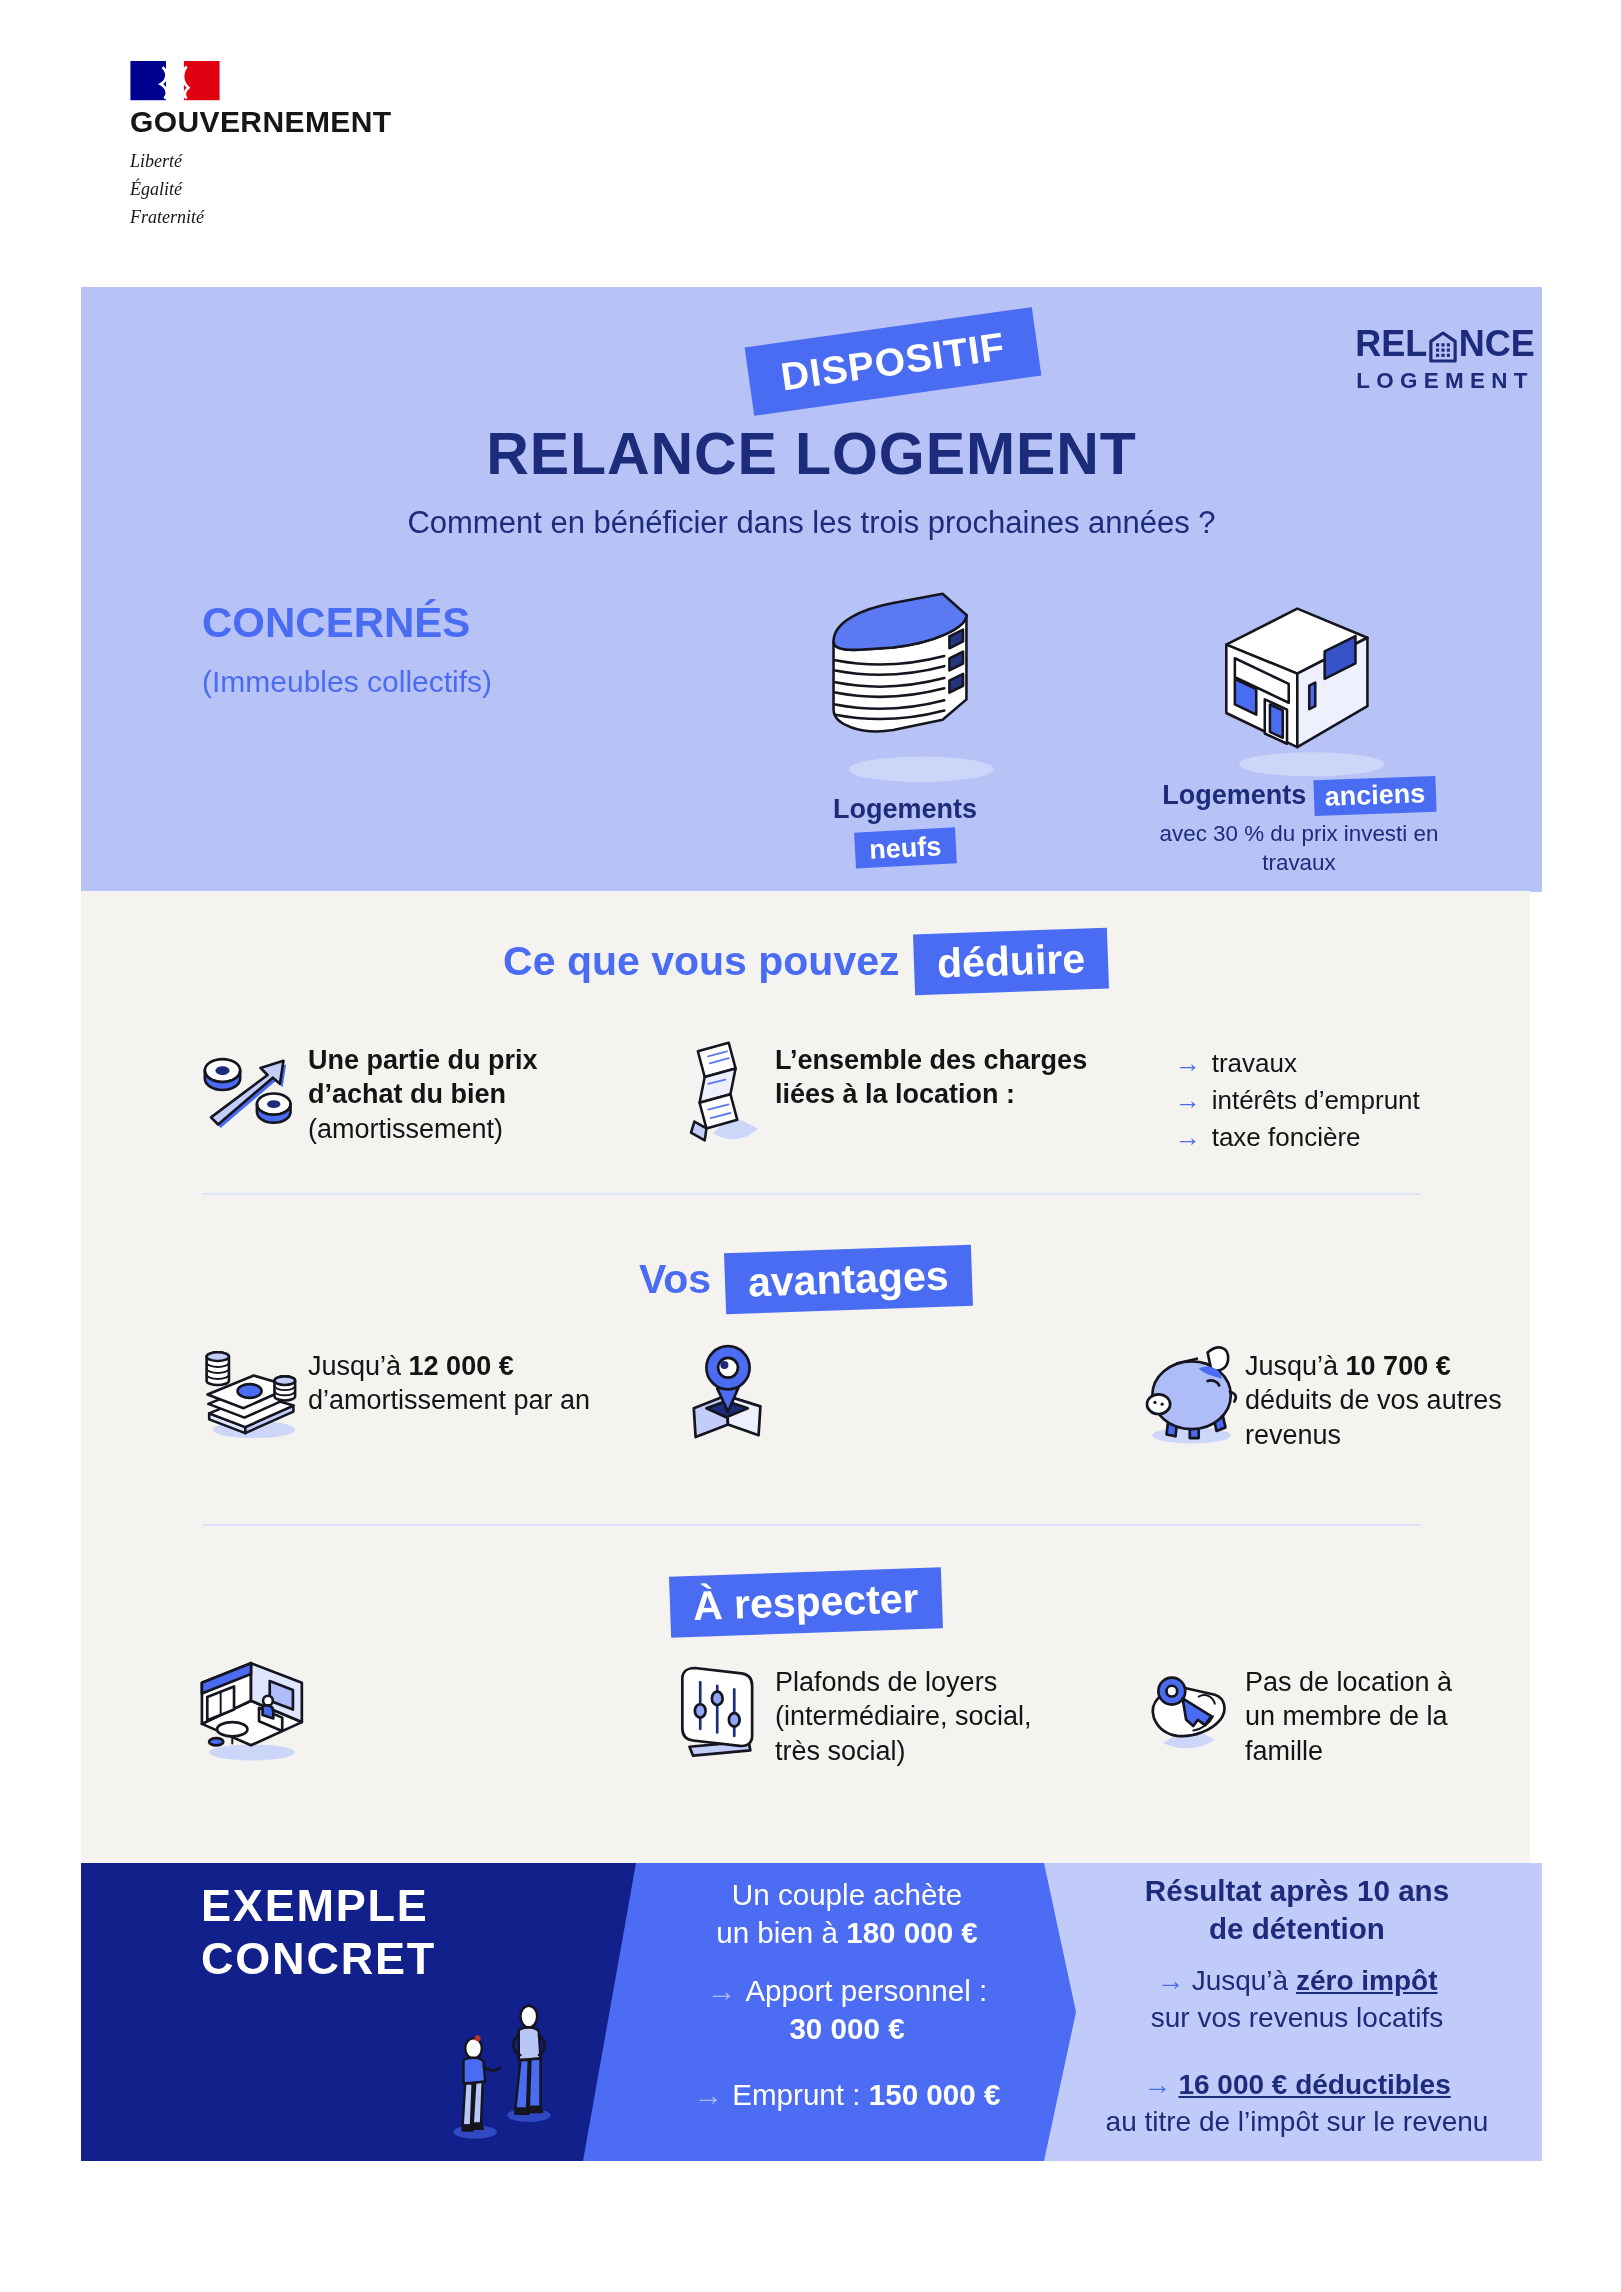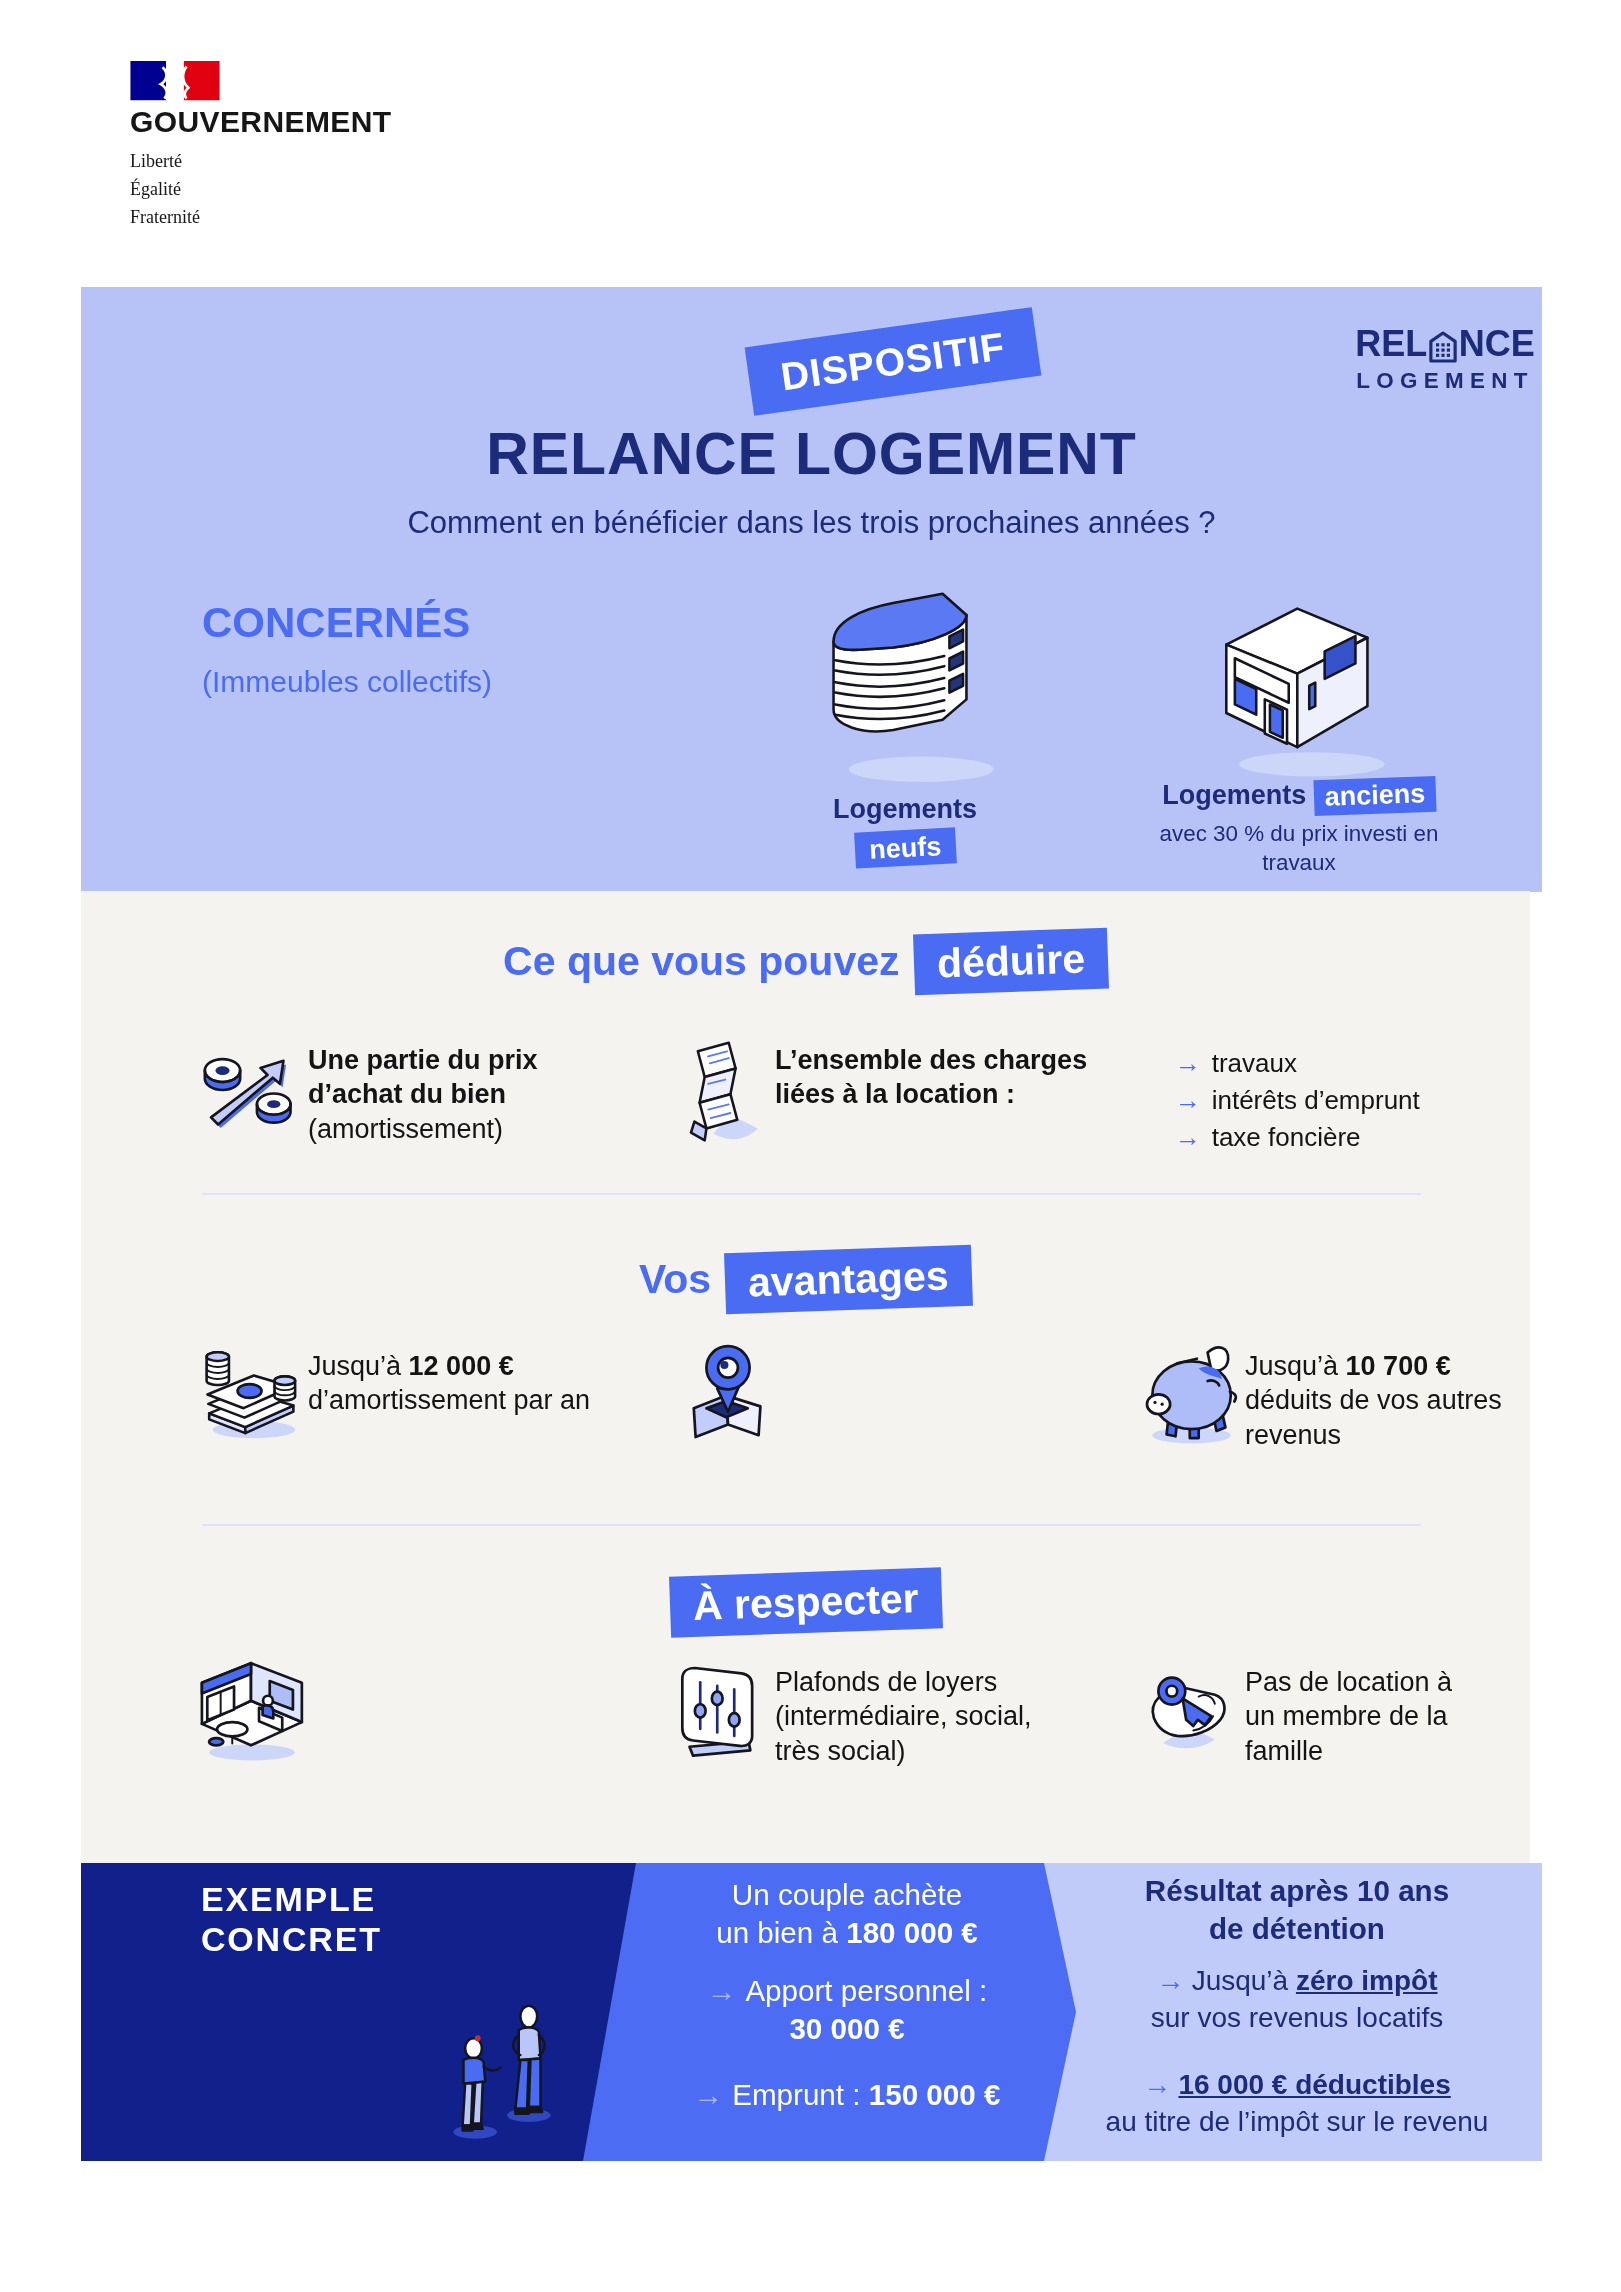--- a/index.html
+++ b/index.html
@@ -2,21 +2,21 @@
 <html style="font-size:14.3px"><head>
 <meta charset="utf-8">
 <style>
   html,body{margin:0;padding:0;background:#fff;}
   .page{position:relative;width:1622px;height:2293px;background:#ffffff;
         font-family:"Liberation Sans",sans-serif;color:#141414;overflow:hidden;}
   .abs{position:absolute;}
 
   
   .gov-name{font-size:30px;font-weight:800;color:#161616;letter-spacing:0.4px;}
-  .gov-motto{font-family:"Liberation Serif",serif;font-size:18px;
+  .gov-motto{font-family:"Liberation Serif",serif;font-style:italic;font-size:18px;
              line-height:1.55;color:#161616;}
 
   
   .band-header{left:81px;top:287px;width:1461px;height:605px;background:#b7c3f6;}
   .band-mid{left:81px;top:891px;width:1449px;height:972px;background:#f5f3f0;}
   .band-bottom{left:81px;top:1863px;width:1461px;height:298px;}
 
   .hl{display:inline-block;background:#4a6cf2;color:#fff;}
   .dispo{font-size:39px;font-weight:800;padding:12.5px 32px;transform:rotate(-8deg);letter-spacing:0.9px;}
   .main-title{width:100%;font-size:59px;font-weight:800;color:#1c2b7a;letter-spacing:0.9px;text-align:center;}
@@ -43,21 +43,21 @@
   .arrow-list{font-size:26px;line-height:1.42;color:#141414;}
   .arrow{color:#4a6cf2;font-weight:600;margin-right:10.7px;}
   .divider{height:1.8px;background:#dde3f8;}
 
   
   .panel-light{left:887px;right:0;top:0;height:100%;background:#c0cbfa;z-index:1;}
   .panel-blue{left:502px;width:519px;top:0;height:100%;background:#4c6cf4;z-index:2;
               clip-path:polygon(0 0,461px 0,493px 50%,461px 100%,0 100%);}
   .panel-navy{left:0;width:645px;top:0;height:100%;background:#11208a;z-index:3;
               clip-path:polygon(0 0,555px 0,502px 100%,0 100%);}
-  .ex-title{font-size:34px;font-weight:800;color:#fff;letter-spacing:1.8px;line-height:1.18;z-index:4;}
+  .ex-title{font-size:45px;font-weight:800;color:#fff;letter-spacing:1.8px;line-height:1.18;z-index:4;}
   .mid-text{color:#fff;font-size:29.6px;line-height:1.3;text-align:center;z-index:4;}
   .mid-text b{font-weight:800;}
   .mid-arrow{color:#aab9f8;margin-right:9px;}
   .res-title{font-size:29.6px;font-weight:800;color:#1c2b7a;text-align:center;line-height:1.28;z-index:4;}
   .res-text{color:#1c2b7a;font-size:28px;line-height:1.32;text-align:center;z-index:4;}
   .res-text b{font-weight:800;text-decoration:underline;}
   .res-arrow{color:#4a6cf2;margin-right:7.2px;}
 
   
   .ic path,.ic rect,.ic ellipse,.ic circle{stroke:#15151f;stroke-width:3;stroke-linejoin:round;stroke-linecap:round;}

